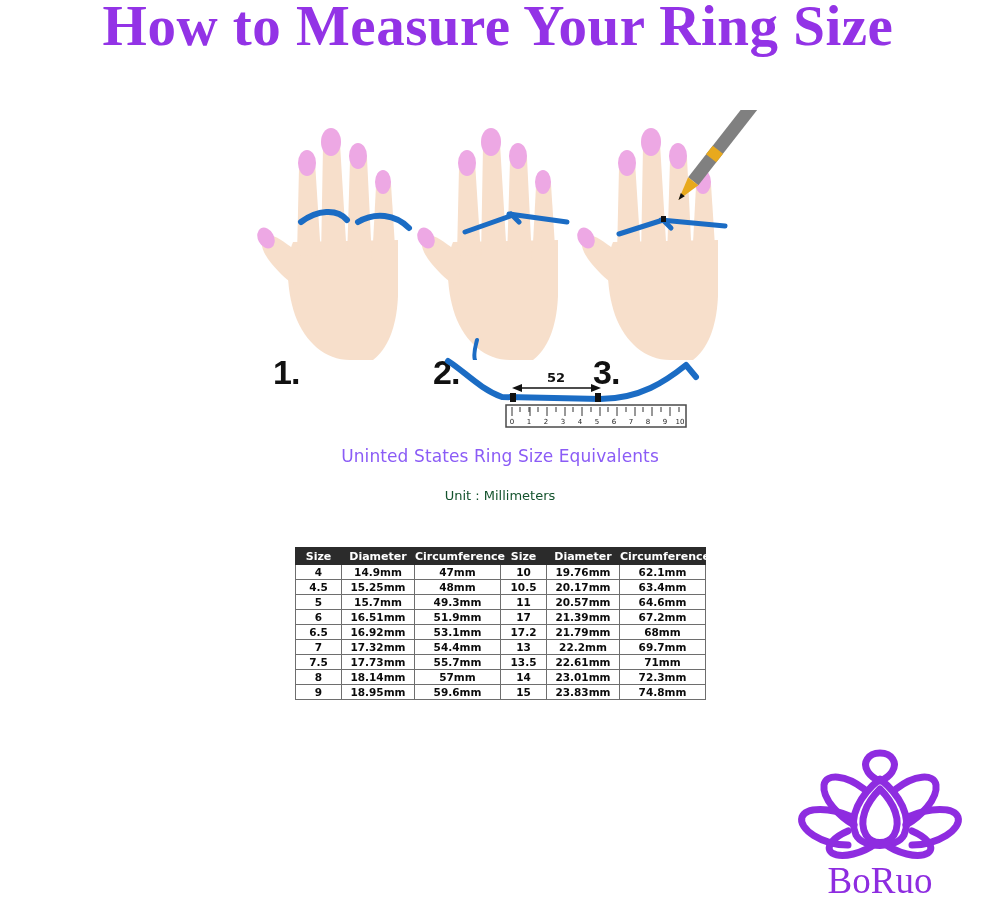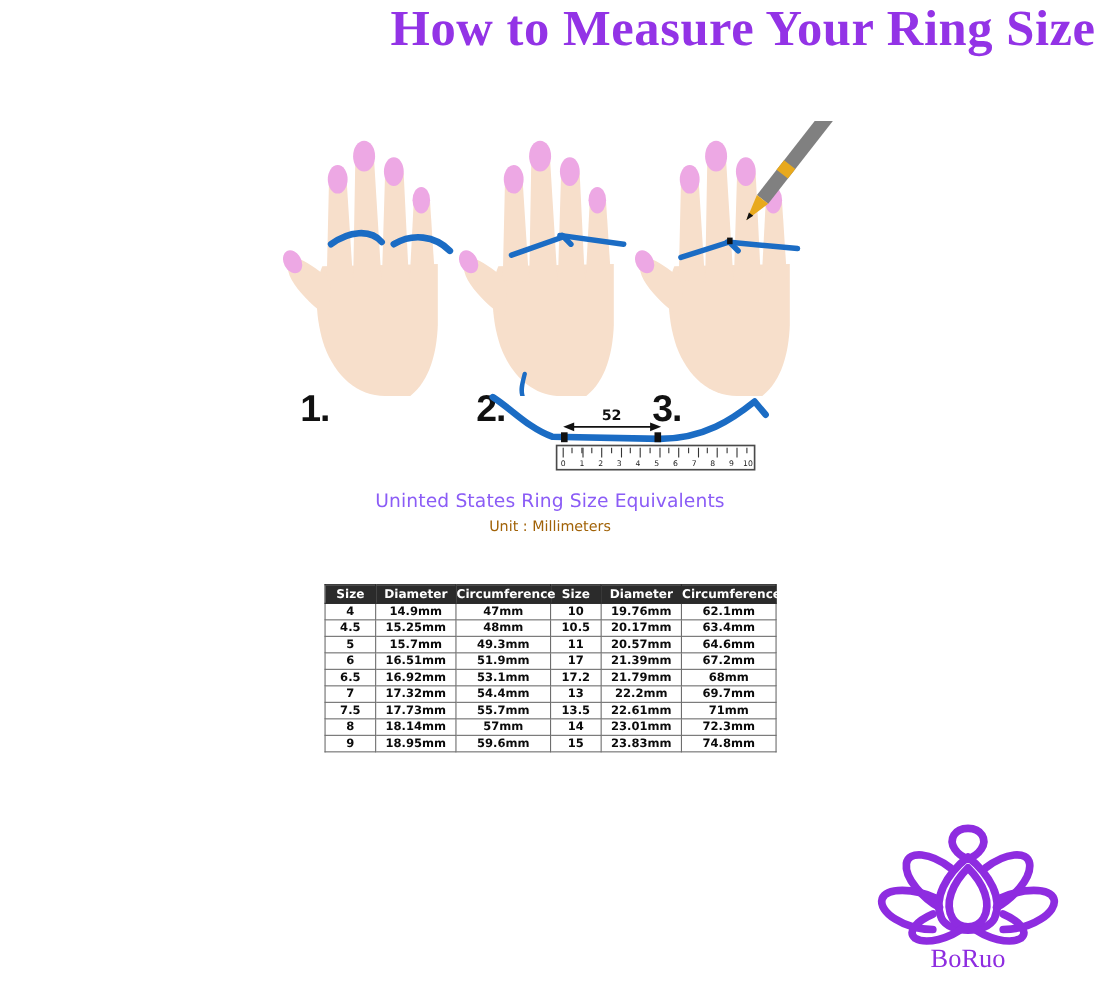--- a/index.html
+++ b/index.html
@@ -16,24 +16,24 @@
   }
 
   
   .page-title {
     position: absolute;
     top: 0px;
     left: 0px;
     width: 996px;
     height: 52px;
     line-height: 52px;
-    text-align: right;
+    text-align: center;
     font-family: "Liberation Serif", "DejaVu Serif", serif;
     font-weight: bold;
-    font-size: 46px;
+    font-size: 57px;
     letter-spacing: 0.5px;
     color: #9333e6;
     white-space: nowrap;
   }
 
   
   .illustration {
     position: absolute;
     top: 110px;
     left: 0px;
@@ -83,22 +83,22 @@
     text-align: center;
     font-family: "DejaVu Sans", sans-serif;
     font-size: 17px;
     color: #8b5cf6;
     letter-spacing: 0.1px;
   }
   .table-unit {
     text-align: center;
     font-family: "DejaVu Sans", sans-serif;
     font-size: 13px;
-    color: #a16207;
-    margin-top: 6px;
+    color: #14532d;
+    margin-top: 22px;
   }
   .size-table-holder {
     margin: 11px auto 0 auto;
     width: 410px;
   }
   table.size-table {
     border-collapse: collapse;
     width: 410px;
     table-layout: fixed;
     font-family: "DejaVu Sans", sans-serif;
@@ -133,21 +133,21 @@
     position: absolute;
     left: 790px;
     top: 745px;
     width: 180px;
     height: 155px;
   }
   .logo-mark { display: block; }
   .logo-word {
     text-align: center;
     font-family: "Liberation Serif", "DejaVu Serif", serif;
-    font-size: 24px;
+    font-size: 37px;
     color: #8e2ce0;
     letter-spacing: 0px;
     margin-top: -4px;
   }
 </style>
 </head>
 <body>
 
 <div class="page-title">How to Measure Your Ring Size</div>
 

